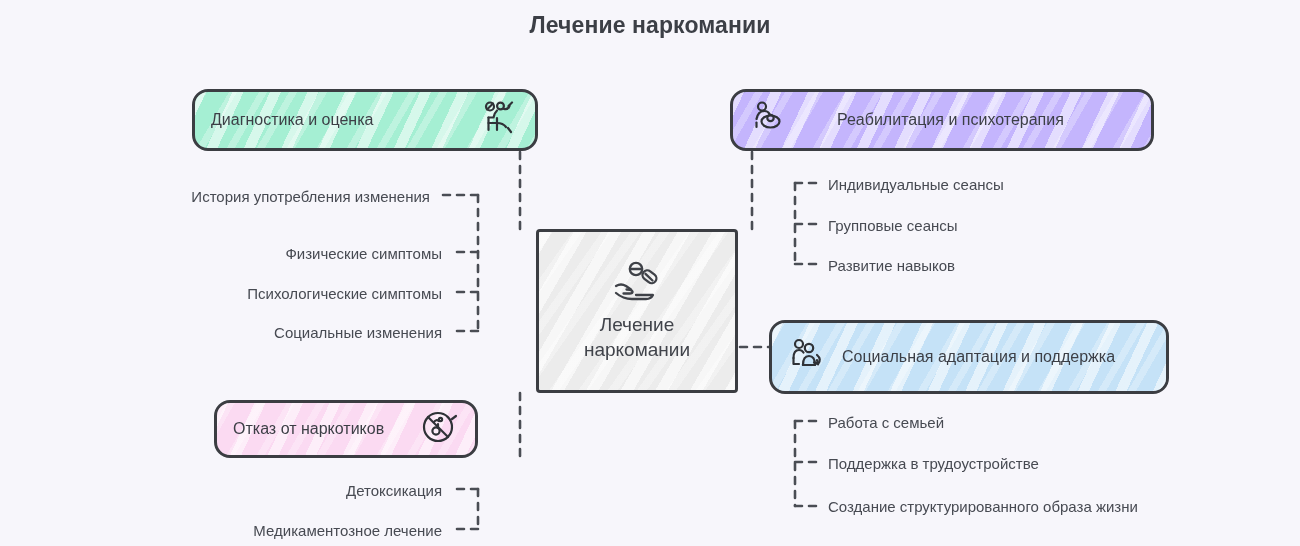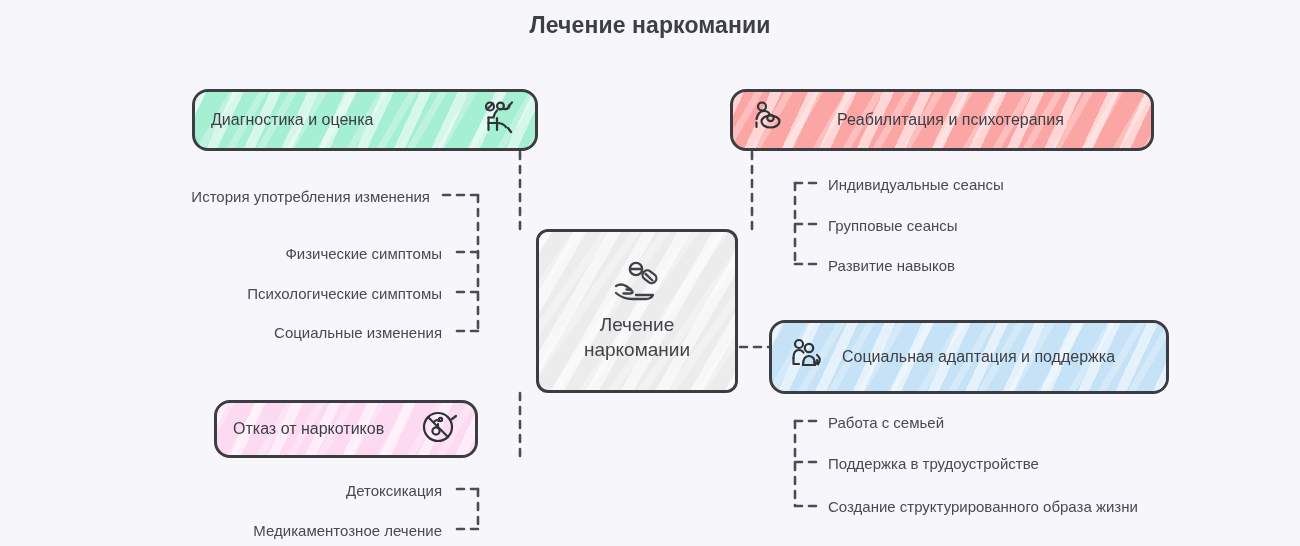--- a/index.html
+++ b/index.html
@@ -51,21 +51,21 @@
     gap: 12px;
     padding: 0 16px;
     font-size: 16px;
     color: #3c3f46;
     overflow: hidden;
   }
   .node .label { line-height: 1.18; }
   .node .ic { flex: 0 0 auto; display: block; }
 
   .node.green  { background: #a5efd3; }
-  .node.yellow { background: #fca5a5; gap: 48px; }
+  .node.yellow { background: #c4b5fd; gap: 48px; }
   .node.blue   { background: #c5e2f7; }
   .node.pink   { background: #fbdaf2; }
 
   
   .node::before {
     content: "";
     position: absolute;
     inset: 0;
     background:
       repeating-linear-gradient(115deg, rgba(255,255,255,.55) 0 10px, rgba(255,255,255,0) 10px 34px),
@@ -83,21 +83,21 @@
 
   
   #node-center {
     position: absolute;
     left: 536px;
     top: 229px;
     width: 202px;
     height: 164px;
     box-sizing: border-box;
     border: 3.5px solid #3b3d42;
-    border-radius: 12px;
+    border-radius: 4px;
     background: #ececec;
     display: flex;
     flex-direction: column;
     align-items: center;
     justify-content: center;
     gap: 4px;
     overflow: hidden;
   }
   #node-center::before {
     content: "";

